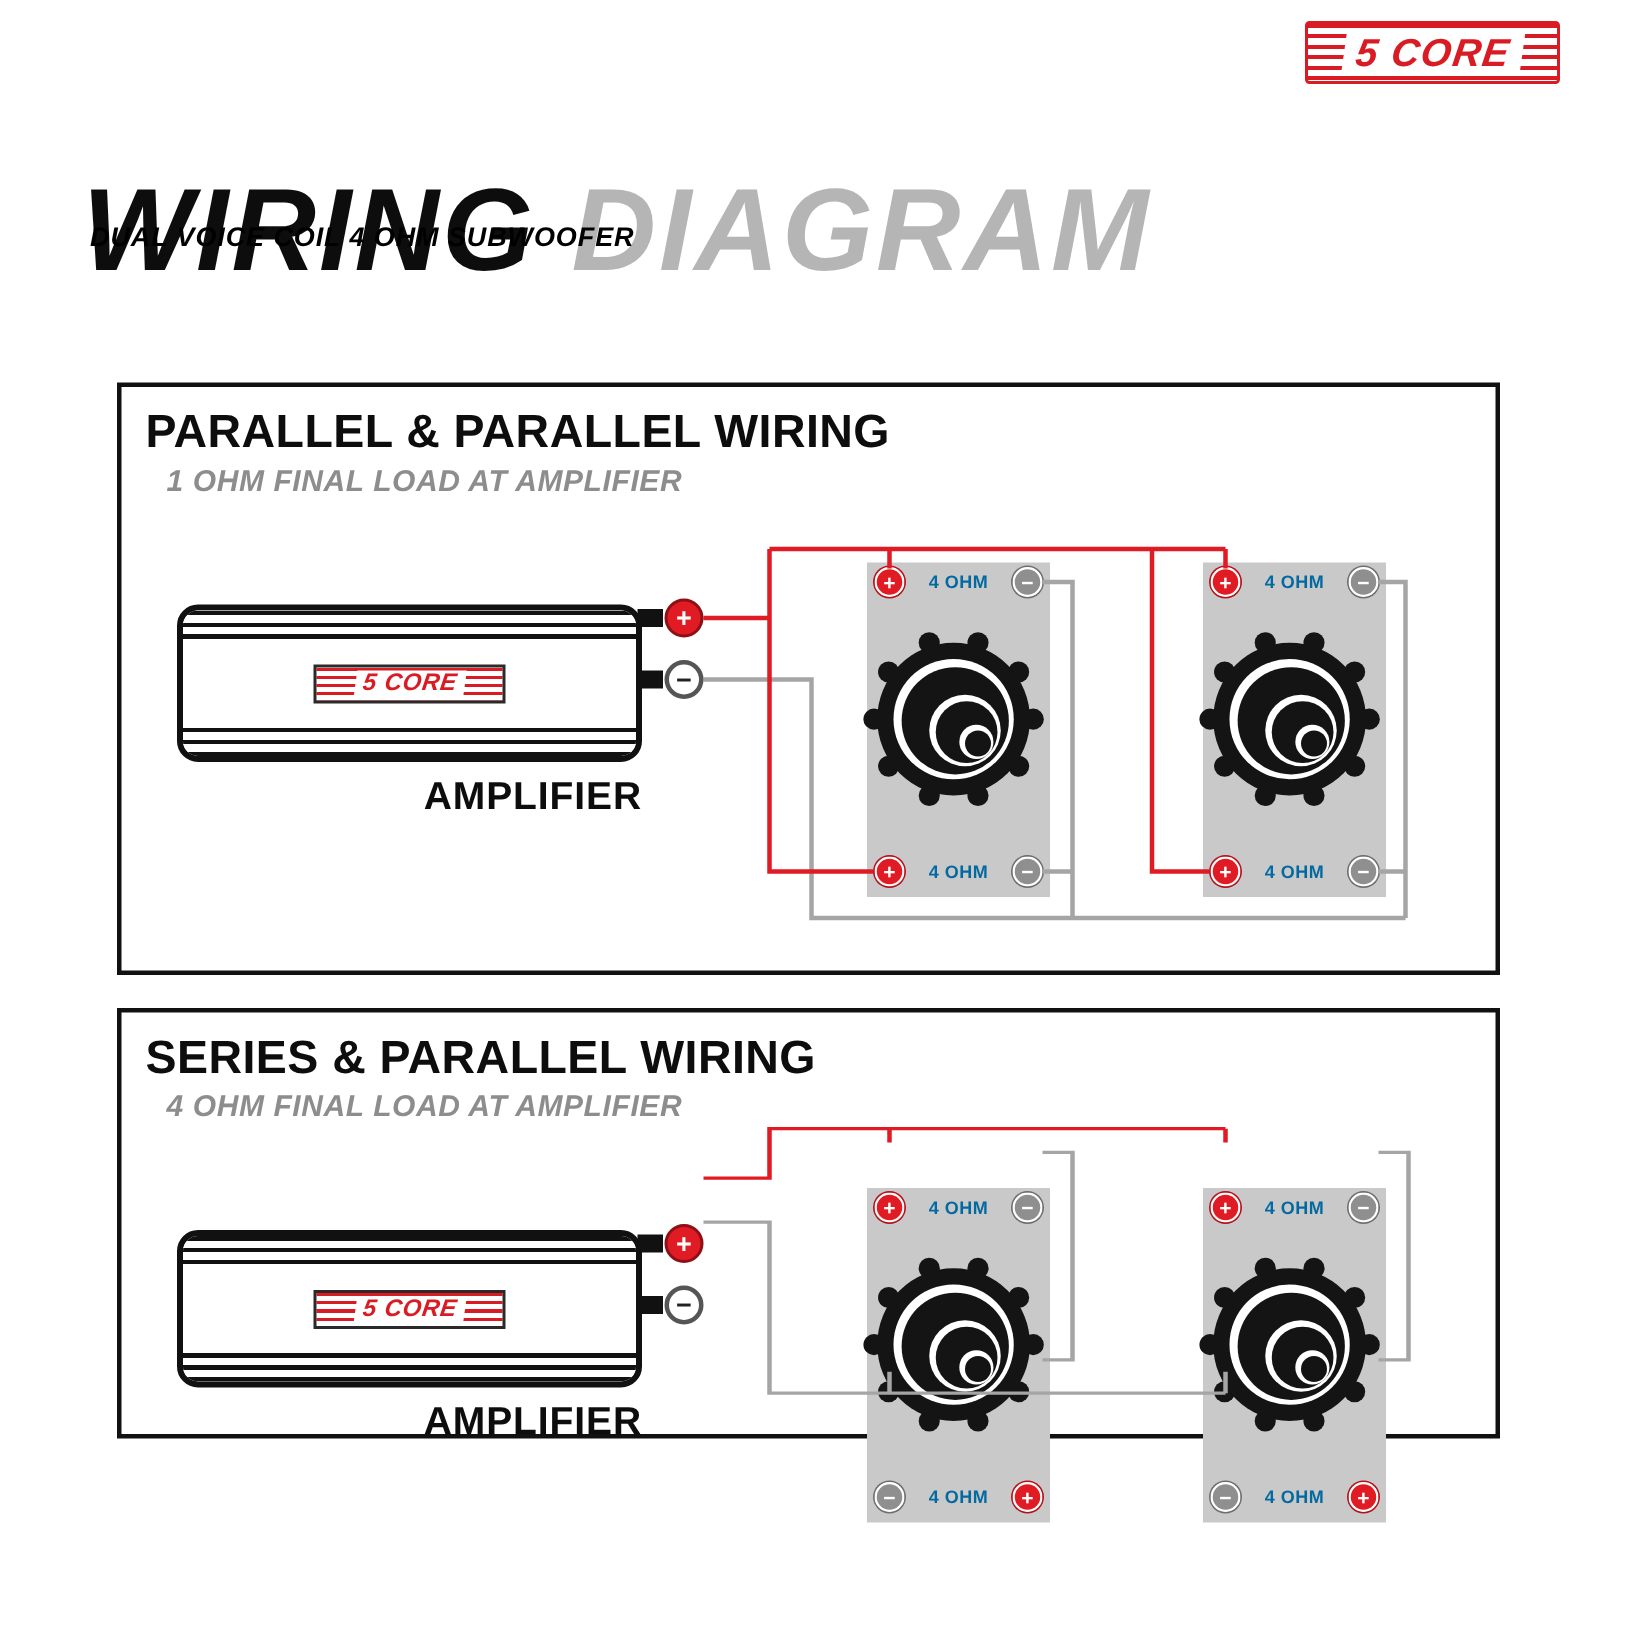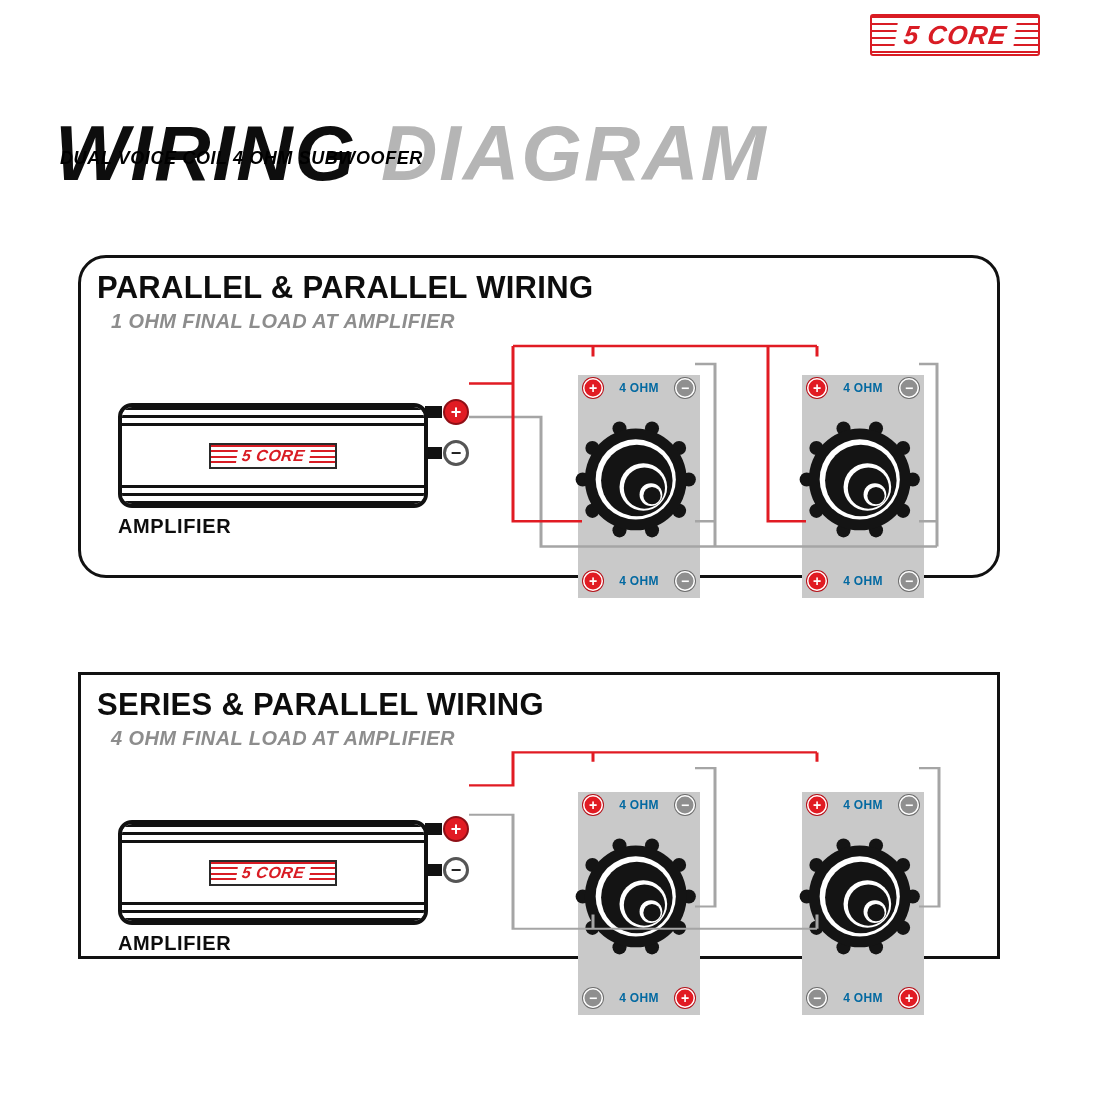--- a/index.html
+++ b/index.html
@@ -16,21 +16,21 @@
 
   
   .title{position:absolute;left:55px;top:62px;font-size:78px;font-weight:900;
          letter-spacing:2px;line-height:1;color:#0d0d0d;white-space:nowrap;font-style:italic;}
   .title .secondary{color:#b5b5b5;}
   .subtitle{position:absolute;left:60px;top:148px;font-size:18px;font-weight:700;
             font-style:italic;letter-spacing:0.6px;color:#000000;}
 
   
   .panel{position:absolute;left:78px;width:922px;border:3px solid #111;background:#fff;box-sizing:border-box;}
-  .p1{top:255px;height:323px;border-radius:28px;}
+  .p1{top:255px;height:395px;}
   .p2{top:672px;height:287px;}
   .panel-title{margin:12px 0 0 16px;font-size:31px;font-weight:800;letter-spacing:0.3px;color:#0d0d0d;}
   .panel-sub{margin:4px 0 0 30px;font-size:20px;font-weight:700;font-style:italic;
              color:#8d8d8d;letter-spacing:0.4px;}
 
   
   .wires{position:absolute;left:0;top:0;width:100%;height:100%;z-index:2;pointer-events:none;}
   .wire-red{fill:none;stroke:#e11b23;stroke-width:3;}
   .wire-gray{fill:none;stroke:#a5a5a5;stroke-width:3;}
 
@@ -40,22 +40,22 @@
        display:flex;flex-direction:column;z-index:1;}
   .amp-stripes{height:23px;}
   .amp-stripes.top{background:repeating-linear-gradient(to bottom,#111 0 3px,#fff 3px 8px);}
   .amp-stripes.bottom{background:repeating-linear-gradient(to top,#111 0 3px,#fff 3px 8px);}
   .amp-mid{flex:1;display:flex;align-items:center;justify-content:center;}
   .amp-logo{border:2px solid #2a2a2a;box-sizing:border-box;height:26px;width:128px;
             background:repeating-linear-gradient(to bottom,#d91c24 0 2px,#fff 2px 5.5px);
             display:flex;align-items:center;justify-content:center;}
   .amp-logo-txt{background:#fff;padding:0 5px;font-size:16px;font-weight:900;font-style:italic;
                 color:#d91c24;letter-spacing:0.5px;transform:skewX(-8deg);line-height:1.1;}
-  .amp-label{position:absolute;left:37px;top:257px;width:310px;text-align:left;
-             font-size:20px;font-weight:800;letter-spacing:0.6px;color:#0d0d0d;}
+  .amp-label{position:absolute;left:37px;top:257px;width:310px;text-align:right;
+             font-size:26px;font-weight:800;letter-spacing:0.6px;color:#0d0d0d;}
   .tab{position:absolute;width:17px;height:12px;background:#111;z-index:1;}
   .tab.t1{left:344px;top:148px;}
   .tab.t2{left:344px;top:189px;}
   .term{position:absolute;width:26px;height:26px;border-radius:50%;box-sizing:border-box;
         display:flex;align-items:center;justify-content:center;font-size:18px;font-weight:900;z-index:3;}
   .term.pos{left:362px;top:141px;background:#e11b23;color:#fff;border:2px solid #8f0f16;}
   .term.neg{left:362px;top:182px;background:#fff;color:#222;border:3px solid #555;}
 
   
   .speaker{position:absolute;top:117px;width:122px;height:223px;background:#c9c9c9;z-index:1;}

